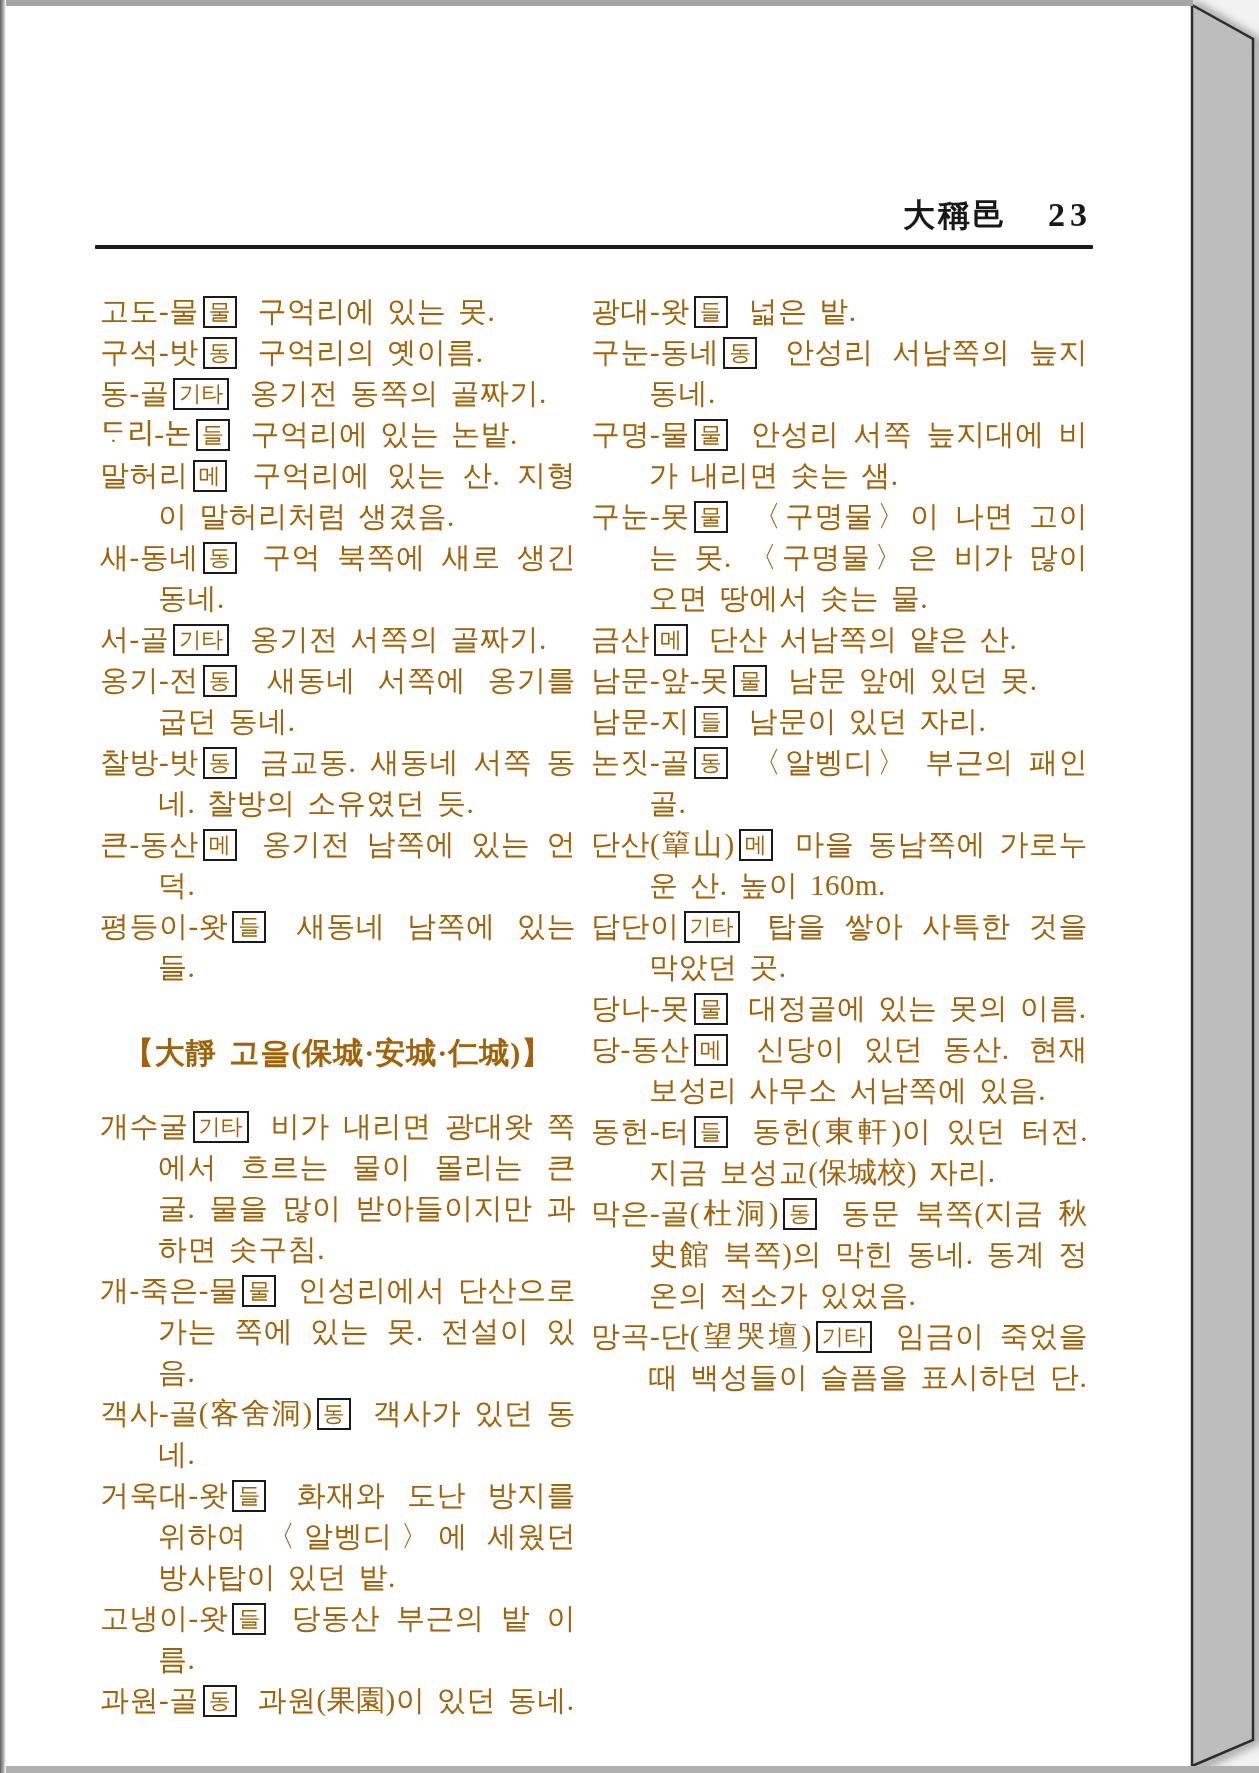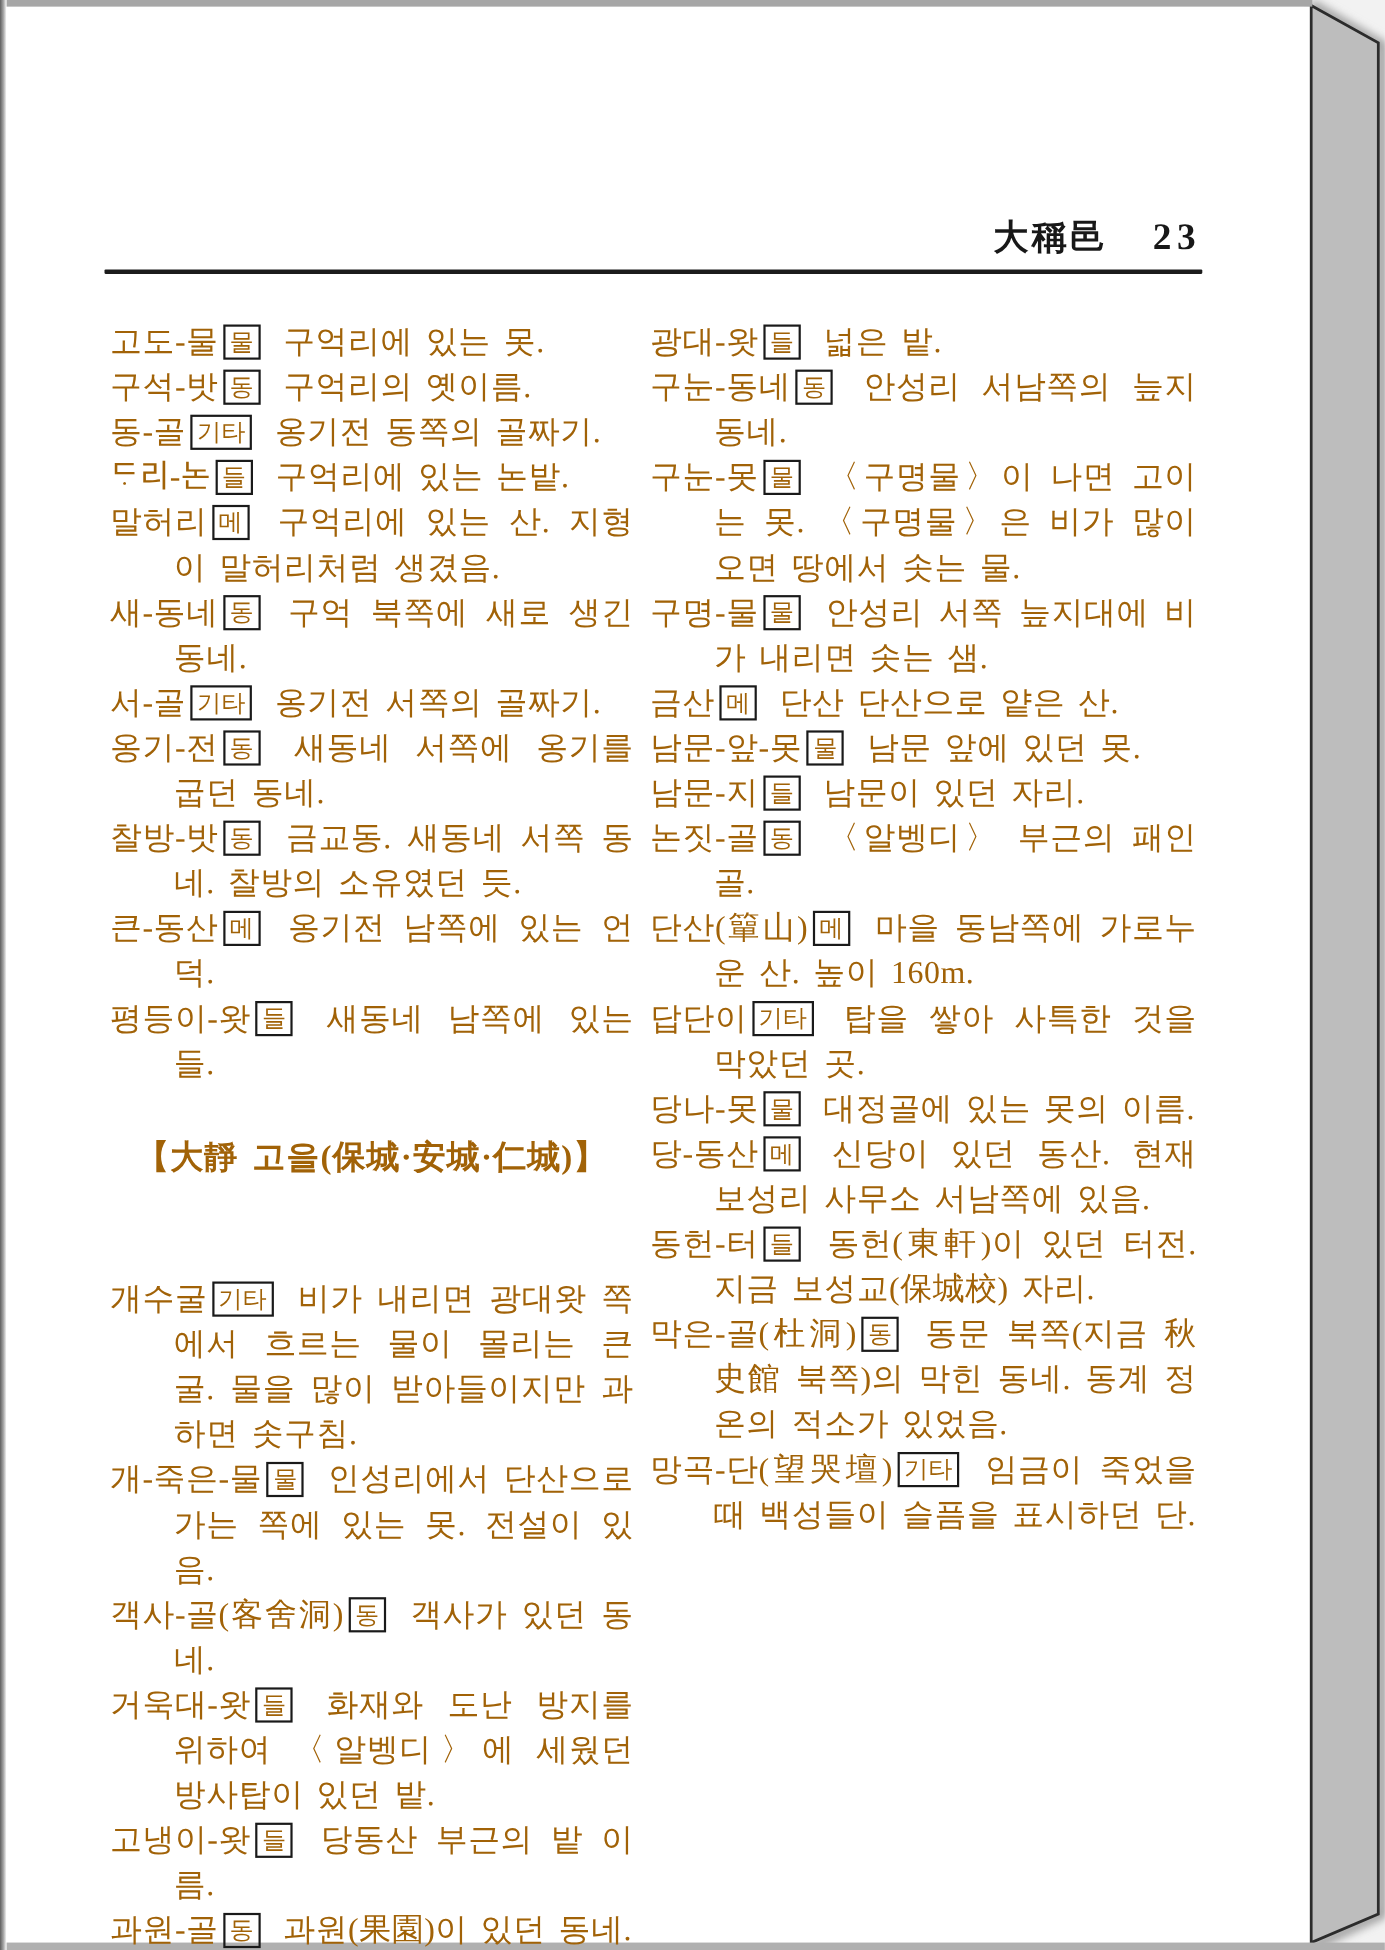--- a/index.html
+++ b/index.html
@@ -48,21 +48,21 @@
     font-size:22px;line-height:25px;
     padding:1px 4px 2px 4px;
     margin:0 9px 0 4px;
     vertical-align:2px;
     letter-spacing:0;word-spacing:0;
     font-weight:500;
   }
   .section-heading{
     font-size:30px;font-weight:600;
     text-align:right;text-align-last:center;
-    margin:44px 0 88px 0;
+    margin:44px 0 33px 0;
     text-indent:0;letter-spacing:1px;
     line-height:41px;
   }
 </style>
 </head>
 <body>
 
 <svg class="book-bg" viewBox="0 0 1259 1773" xmlns="http://www.w3.org/2000/svg" aria-hidden="true">
   <defs>
     <linearGradient id="leftEdgeGrad" x1="0" y1="0" x2="1" y2="0">
@@ -119,23 +119,23 @@
         <p class="entry"><span class="head">거욱대-왓</span><span class="tag">들</span><span class="body"> 화재와 도난 방지를 위하여 〈알벵디〉에 세웠던 방사탑이 있던 밭.</span></p>
         <p class="entry"><span class="head">고냉이-왓</span><span class="tag">들</span><span class="body"> 당동산 부근의 밭 이름.</span></p>
         <p class="entry"><span class="head">과원-골</span><span class="tag">동</span><span class="body"> 과원(果園)이 있던 동네.</span></p>
       </div>
   </div>
 
   <div class="col col-right">
     <div id="right-entries" class="entries">
         <p class="entry"><span class="head">광대-왓</span><span class="tag">들</span><span class="body"> 넓은 밭.</span></p>
         <p class="entry"><span class="head">구눈-동네</span><span class="tag">동</span><span class="body"> 안성리 서남쪽의 늪지 동네.</span></p>
+        <p class="entry"><span class="head">구명-물</span><span class="tag">물</span><span class="body"> 안성리 서쪽 늪지대에 비가 내리면 솟는 샘.</span></p>
         <p class="entry"><span class="head">구눈-못</span><span class="tag">물</span><span class="body"> 〈구명물〉이 나면 고이는 못. 〈구명물〉은 비가 많이 오면 땅에서 솟는 물.</span></p>
-        <p class="entry"><span class="head">구명-물</span><span class="tag">물</span><span class="body"> 안성리 서쪽 늪지대에 비가 내리면 솟는 샘.</span></p>
-        <p class="entry"><span class="head">금산</span><span class="tag">메</span><span class="body"> 단산 단산으로 얕은 산.</span></p>
+        <p class="entry"><span class="head">금산</span><span class="tag">메</span><span class="body"> 단산 서남쪽의 얕은 산.</span></p>
         <p class="entry"><span class="head">남문-앞-못</span><span class="tag">물</span><span class="body"> 남문 앞에 있던 못.</span></p>
         <p class="entry"><span class="head">남문-지</span><span class="tag">들</span><span class="body"> 남문이 있던 자리.</span></p>
         <p class="entry"><span class="head">논짓-골</span><span class="tag">동</span><span class="body"> 〈알벵디〉 부근의 패인 골.</span></p>
         <p class="entry"><span class="head">단산(簞山)</span><span class="tag">메</span><span class="body"> 마을 동남쪽에 가로누운 산. 높이 160m.</span></p>
         <p class="entry"><span class="head">답단이</span><span class="tag">기타</span><span class="body"> 탑을 쌓아 사특한 것을 막았던 곳.</span></p>
         <p class="entry"><span class="head">당나-못</span><span class="tag">물</span><span class="body"> 대정골에 있는 못의 이름.</span></p>
         <p class="entry"><span class="head">당-동산</span><span class="tag">메</span><span class="body"> 신당이 있던 동산. 현재 보성리 사무소 서남쪽에 있음.</span></p>
         <p class="entry"><span class="head">동헌-터</span><span class="tag">들</span><span class="body"> 동헌(東軒)이 있던 터전. 지금 보성교(保城校) 자리.</span></p>
         <p class="entry"><span class="head">막은-골(杜洞)</span><span class="tag">동</span><span class="body"> 동문 북쪽(지금 秋史館 북쪽)의 막힌 동네. 동계 정온의 적소가 있었음.</span></p>
         <p class="entry"><span class="head">망곡-단(望哭壇)</span><span class="tag">기타</span><span class="body"> 임금이 죽었을 때 백성들이 슬픔을 표시하던 단.</span></p>

